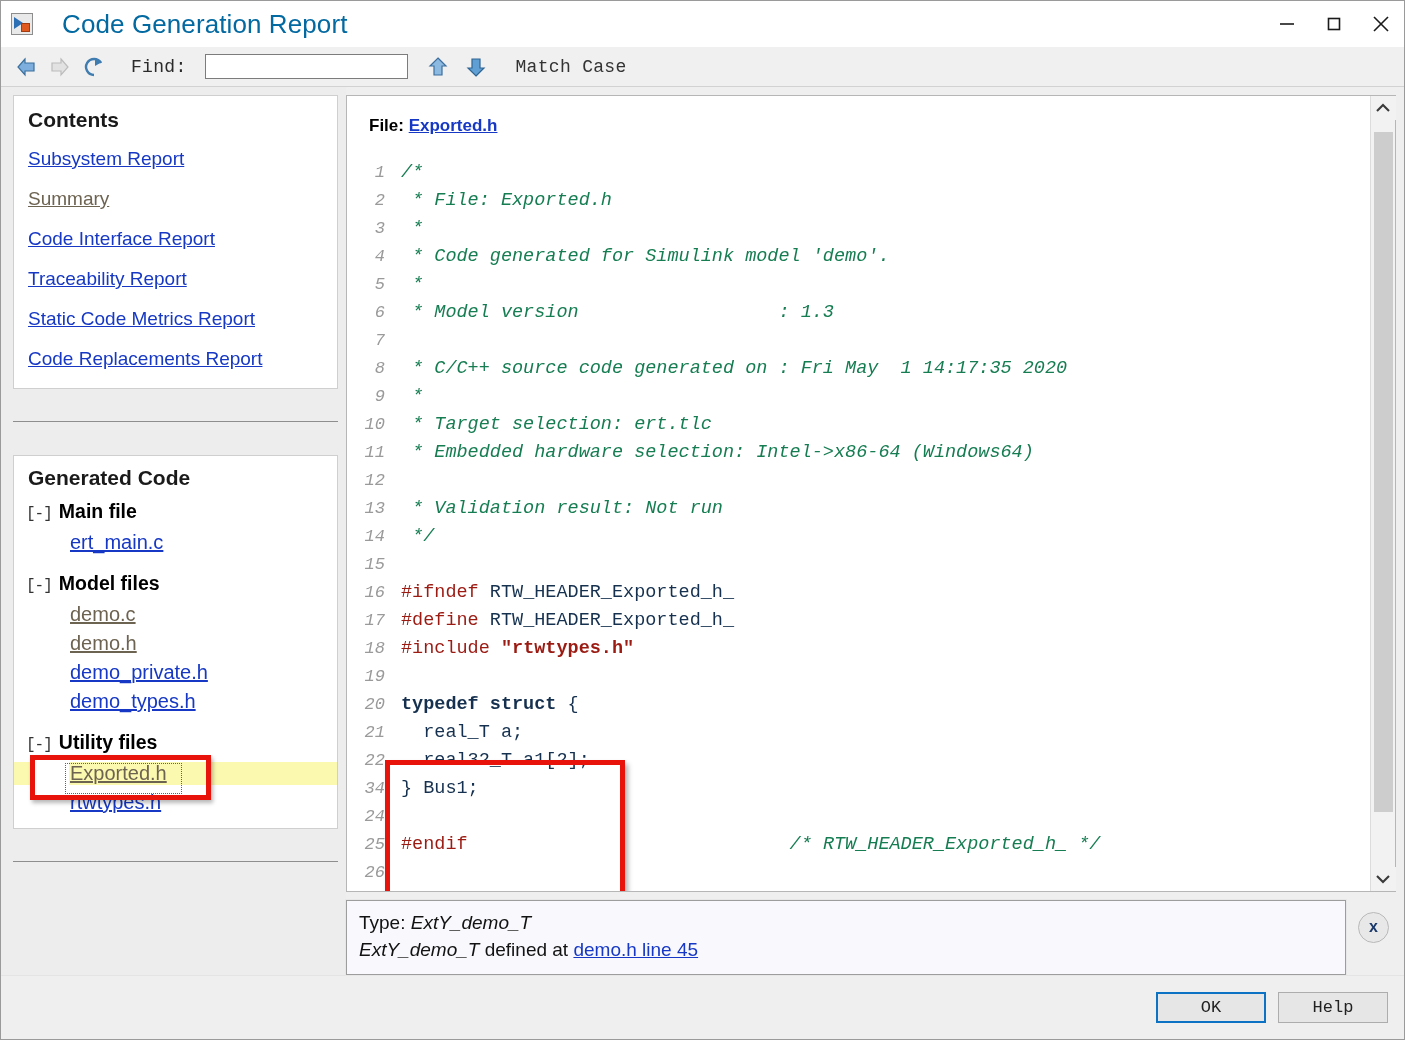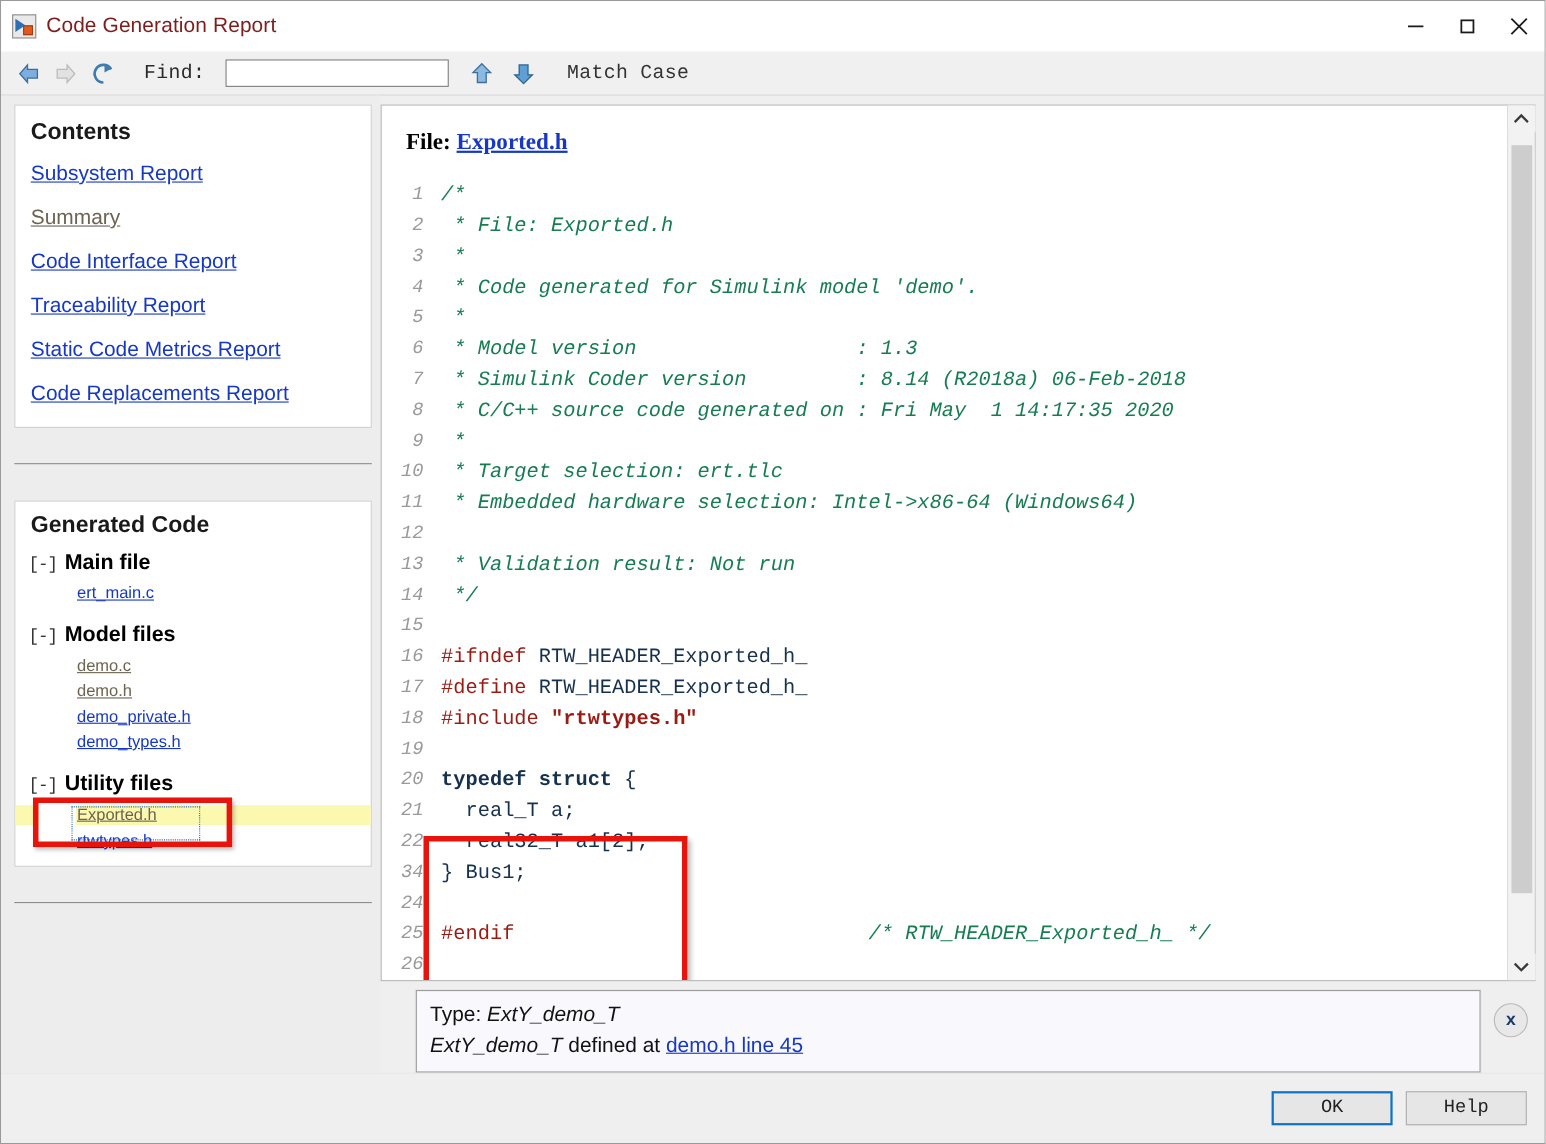--- a/index.html
+++ b/index.html
@@ -37,23 +37,24 @@
     width: 0; height: 0;
     border-top: 6px solid transparent;
     border-bottom: 6px solid transparent;
     border-left: 9px solid #2d6fb5;
   }
   #app-icon .sq {
     position: absolute; right: 2px; bottom: 2px;
     width: 9px; height: 9px; background: #e05a20; border: 1px solid #a33c10;
   }
   #window-title {
-    font-size: 19px; color: #7f1d1d; font-weight: 400;
+    font-size: 26px; color: #0369a1; font-weight: 400;
     font-family: "Liberation Sans", sans-serif;
     letter-spacing: .1px;
+    margin-left: 20px;
   }
   #win-buttons { position: absolute; right: 0; top: 0; height: 46px; display: flex; }
   .win-btn {
     width: 47px; height: 46px; display: flex; align-items: center; justify-content: center;
     background: transparent; cursor: default;
   }
   .win-btn svg { display: block; }
 
   
   #toolbar {
@@ -119,21 +120,21 @@
     padding-left: 12px; margin-bottom: 8px;
     font-family: "Liberation Sans", sans-serif;
     display: flex; align-items: baseline;
   }
   .tree-toggle {
     font-family: "Liberation Mono", monospace; font-weight: normal;
     font-size: 16px; color: #333; margin-right: 7px; cursor: pointer;
     letter-spacing: -1px;
   }
   .tree-file {
-    font-size: 15px; color: #1638c4; text-decoration: underline;
+    font-size: 20px; color: #1638c4; text-decoration: underline;
     padding-left: 56px; margin-bottom: 6px; cursor: pointer; display: block;
     font-family: "Liberation Sans", sans-serif;
   }
   .tree-file.visited { color: #6d6351; }
   .tree-group + .tree-file { margin-bottom: 6px; }
   .group-spacer { height: 12px; }
   
   #row-exported {
     position: relative; margin-bottom: 6px;
     background: #fbf8b0;
@@ -166,21 +167,21 @@
   }
   #doc-outer {
     flex: 1 1 auto; border: 1px solid #b6b6b6; background: #ffffff;
     display: flex; min-height: 0; position: relative;
   }
   #doc-view {
     flex: 1 1 auto; overflow: hidden; position: relative;
     padding: 20px 0 0 14px; min-width: 0;
   }
   #file-heading {
-    font-family: Liberation Serif, serif; font-size: 21px; font-weight: bold;
+    font-family: Liberation Sans, sans-serif; font-size: 17px; font-weight: bold;
     color: #000; margin: 0 0 22px 0; padding-left: 8px;
   }
   #file-heading a { color: #1638c4; text-decoration: underline; cursor: pointer; }
   #code-block { font-family: "Liberation Mono", monospace; font-size: 18.5px; }
   .code-line { display: flex; height: 28px; align-items: center; white-space: pre; }
   .ln {
     width: 40px; flex: 0 0 40px; text-align: right;
     color: #9a9a9a; font-style: italic; font-size: 17px;
     padding-right: 16px; user-select: none;
   }
@@ -207,21 +208,21 @@
     display: flex; flex-direction: column; align-items: center;
     position: relative;
   }
   .sb-arrow { height: 24px; width: 25px; display:flex; align-items:center; justify-content:center; background: #f2f2f2; }
   #sb-track { flex: 1 1 auto; width: 25px; position: relative; }
   #sb-thumb { position: absolute; left: 3px; right: 3px; top: 12px; height: 680px; background: #cdcdcd; }
 
   
   #info-wrap {
     flex: 0 0 auto; display: flex; align-items: flex-start;
-    padding: 8px 0 0 0; position: relative; margin-left: 32px;
+    padding: 8px 0 0 0; position: relative;
   }
   #info-panel {
     flex: 1 1 auto; background: #f8f8fd; border: 1px solid #9d9d9d;
     padding: 8px 12px 10px 12px; min-height: 62px;
     box-shadow: 0 0 0 1px #e7e7e7;
   }
   .info-line { font-size: 19px; color: #121212; line-height: 1.45; white-space: pre; }
   .info-line .it { font-style: italic; }
   .info-line a { color: #1638c4; text-decoration: underline; cursor: pointer; }
   #info-close {
@@ -376,21 +377,21 @@
             <span>File:</span>
             <a>Exported.h</a>
           </h1>
           <div id="code-block">
               <div class="code-line"><span class="ln">1</span><span><span class="cm">/*</span></span></div>
               <div class="code-line"><span class="ln">2</span><span><span class="cm"> * File: Exported.h</span></span></div>
               <div class="code-line"><span class="ln">3</span><span><span class="cm"> *</span></span></div>
               <div class="code-line"><span class="ln">4</span><span><span class="cm"> * Code generated for Simulink model 'demo'.</span></span></div>
               <div class="code-line"><span class="ln">5</span><span><span class="cm"> *</span></span></div>
               <div class="code-line"><span class="ln">6</span><span><span class="cm"> * Model version                  : 1.3</span></span></div>
-              <div class="code-line"><span class="ln">7</span><span><span class="cm"> * Simulink Coder version         : 8.14 (R2018a) 06-Feb-2018</span></span></div>
+              <div class="code-line"><span class="ln">7</span></div>
               <div class="code-line"><span class="ln">8</span><span><span class="cm"> * C/C++ source code generated on : Fri May  1 14:17:35 2020</span></span></div>
               <div class="code-line"><span class="ln">9</span><span><span class="cm"> *</span></span></div>
               <div class="code-line"><span class="ln">10</span><span><span class="cm"> * Target selection: ert.tlc</span></span></div>
               <div class="code-line"><span class="ln">11</span><span><span class="cm"> * Embedded hardware selection: Intel-&gt;x86-64 (Windows64)</span></span></div>
               <div class="code-line"><span class="ln">12</span></div>
               <div class="code-line"><span class="ln">13</span><span><span class="cm"> * Validation result: Not run</span></span></div>
               <div class="code-line"><span class="ln">14</span><span><span class="cm"> */</span></span></div>
               <div class="code-line"><span class="ln">15</span><span><span class="code-text"></span></span></div>
               <div class="code-line"><span class="ln">16</span><span><span class="pp">#ifndef</span><span class="code-text"> </span><span class="id">RTW_HEADER_Exported_h_</span></span></div>
               <div class="code-line"><span class="ln">17</span><span><span class="pp">#define</span><span class="code-text"> </span><span class="id">RTW_HEADER_Exported_h_</span></span></div>

